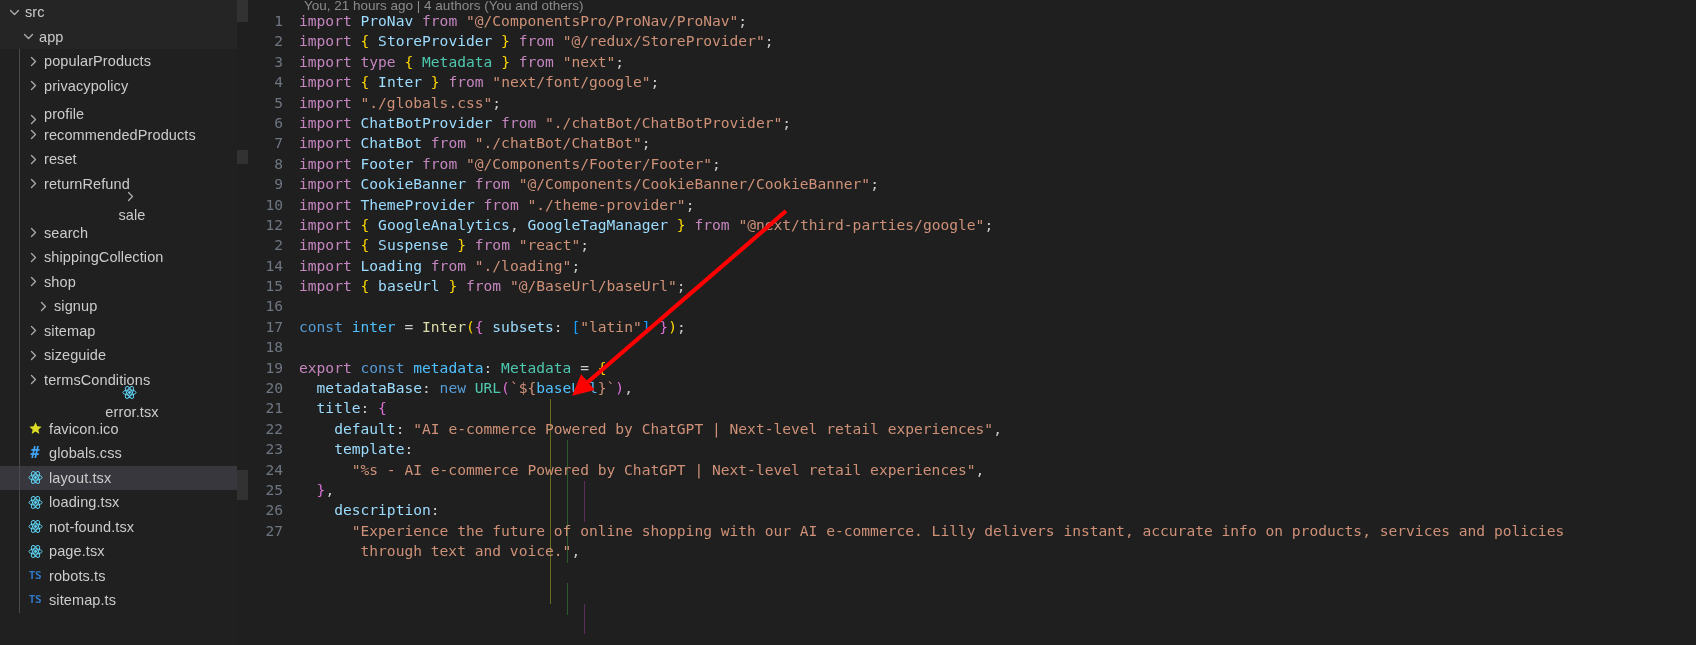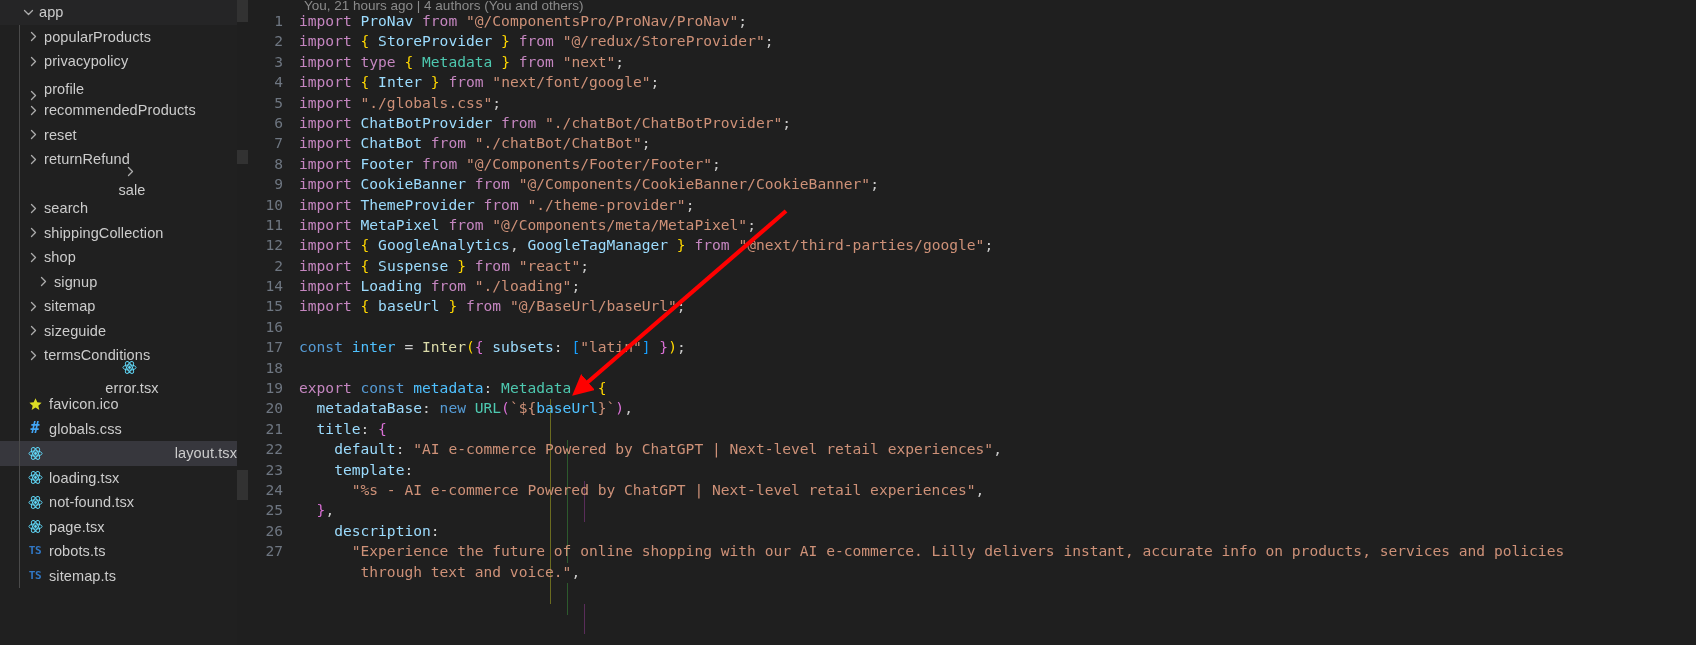--- a/index.html
+++ b/index.html
@@ -158,20 +158,30 @@
   }
 </style>
 </head>
 <body>
 
 <div class="app">
 
   <div class="sidebar">
     <div id="tree-root">
         <div class="row tree-sticky">
+          <div style="display: flex; align-items: center; padding-left: 8px; width: 100%;">
+            <span class="chev">
+              <svg width="13" height="13" viewBox="0 0 13 13" fill="none" stroke="#c5c5c5" stroke-width="1.3" stroke-linecap="round" stroke-linejoin="round">
+                <path d="M2.5 4.5 L6.5 8.5 L10.5 4.5"></path>
+              </svg>
+            </span>
+            <span class="lbl">src</span>
+          </div>
+        </div>
+        <div class="row tree-sticky">
           <div style="display: flex; align-items: center; padding-left: 22px; width: 100%;">
             <span class="chev">
               <svg width="13" height="13" viewBox="0 0 13 13" fill="none" stroke="#c5c5c5" stroke-width="1.3" stroke-linecap="round" stroke-linejoin="round">
                 <path d="M2.5 4.5 L6.5 8.5 L10.5 4.5"></path>
               </svg>
             </span>
             <span class="lbl">app</span>
           </div>
         </div>
         <div class="row">
@@ -357,21 +367,21 @@
           <div class="indent-line"></div>
           <div style="display: flex; align-items: center; padding-left: 27px; width: 100%;">
             <span class="ico">
               <span style="color:#42a5f5;font-size:15px;line-height:1;">#</span>
             </span>
             <span class="lbl">globals.css</span>
           </div>
         </div>
         <div class="row selected">
           <div class="indent-line"></div>
-          <div style="display: flex; align-items: center; padding-left: 27px; width: 100%; justify-content: space-between;">
+          <div style="display: flex; align-items: center; padding-left: 27px; width: 100%;">
             <span class="ico">
               <svg width="15" height="15" viewBox="0 0 16 16">
                 <ellipse cx="8" cy="8" rx="7" ry="2.8" fill="none" stroke="#61dafb" stroke-width="1"></ellipse>
                 <ellipse cx="8" cy="8" rx="7" ry="2.8" fill="none" stroke="#61dafb" stroke-width="1" transform="rotate(60 8 8)"></ellipse>
                 <ellipse cx="8" cy="8" rx="7" ry="2.8" fill="none" stroke="#61dafb" stroke-width="1" transform="rotate(120 8 8)"></ellipse>
                 <circle cx="8" cy="8" r="1.5" fill="#61dafb"></circle>
               </svg>
             </span>
             <span class="lbl">layout.tsx</span>
           </div>
@@ -456,21 +466,20 @@
     <div class="cline"><span class="ln">1</span><span class="ctext"><span class="t-kw">import </span><span class="t-id">ProNav</span><span class="t-from"> from </span><span class="t-str">"@/ComponentsPro/ProNav/ProNav"</span><span class="t-punc">;</span></span></div>
         <div class="cline"><span class="ln">2</span><span class="ctext"><span class="t-kw">import </span><span class="t-br1">{</span><span class="t-id"> StoreProvider </span><span class="t-br1">}</span><span class="t-from"> from </span><span class="t-str">"@/redux/StoreProvider"</span><span class="t-punc">;</span></span></div>
         <div class="cline"><span class="ln">3</span><span class="ctext"><span class="t-kw">import </span><span class="t-kw">type </span><span class="t-br1">{</span><span class="t-type"> Metadata </span><span class="t-br1">}</span><span class="t-from"> from </span><span class="t-str">"next"</span><span class="t-punc">;</span></span></div>
         <div class="cline"><span class="ln">4</span><span class="ctext"><span class="t-kw">import </span><span class="t-br1">{</span><span class="t-id"> Inter </span><span class="t-br1">}</span><span class="t-from"> from </span><span class="t-str">"next/font/google"</span><span class="t-punc">;</span></span></div>
         <div class="cline"><span class="ln">5</span><span class="ctext"><span class="t-kw">import </span><span class="t-str">"./globals.css"</span><span class="t-punc">;</span></span></div>
         <div class="cline"><span class="ln">6</span><span class="ctext"><span class="t-kw">import </span><span class="t-id">ChatBotProvider</span><span class="t-from"> from </span><span class="t-str">"./chatBot/ChatBotProvider"</span><span class="t-punc">;</span></span></div>
         <div class="cline"><span class="ln">7</span><span class="ctext"><span class="t-kw">import </span><span class="t-id">ChatBot</span><span class="t-from"> from </span><span class="t-str">"./chatBot/ChatBot"</span><span class="t-punc">;</span></span></div>
         <div class="cline"><span class="ln">8</span><span class="ctext"><span class="t-kw">import </span><span class="t-id">Footer</span><span class="t-from"> from </span><span class="t-str">"@/Components/Footer/Footer"</span><span class="t-punc">;</span></span></div>
         <div class="cline"><span class="ln">9</span><span class="ctext"><span class="t-kw">import </span><span class="t-id">CookieBanner</span><span class="t-from"> from </span><span class="t-str">"@/Components/CookieBanner/CookieBanner"</span><span class="t-punc">;</span></span></div>
         <div class="cline"><span class="ln">10</span><span class="ctext"><span class="t-kw">import </span><span class="t-id">ThemeProvider</span><span class="t-from"> from </span><span class="t-str">"./theme-provider"</span><span class="t-punc">;</span></span></div>
-        <div class="cline"><span class="ln">11</span><span class="ctext"><span class="t-kw">import </span><span class="t-id">MetaPixel</span><span class="t-from"> from </span><span class="t-str">"@/Components/meta/MetaPixel"</span><span class="t-punc">;</span></span></div>
         <div class="cline"><span class="ln">12</span><span class="ctext"><span class="t-kw">import </span><span class="t-br1">{</span><span class="t-id"> GoogleAnalytics</span><span class="t-punc">, </span><span class="t-id">GoogleTagManager </span><span class="t-br1">}</span><span class="t-from"> from </span><span class="t-str">"@next/third-parties/google"</span><span class="t-punc">;</span></span></div>
         <div class="cline"><span class="ln">2</span><span class="ctext"><span class="t-kw">import </span><span class="t-br1">{</span><span class="t-id"> Suspense </span><span class="t-br1">}</span><span class="t-from"> from </span><span class="t-str">"react"</span><span class="t-punc">;</span></span></div>
         <div class="cline"><span class="ln">14</span><span class="ctext"><span class="t-kw">import </span><span class="t-id">Loading</span><span class="t-from"> from </span><span class="t-str">"./loading"</span><span class="t-punc">;</span></span></div>
         <div class="cline"><span class="ln">15</span><span class="ctext"><span class="t-kw">import </span><span class="t-br1">{</span><span class="t-id"> baseUrl </span><span class="t-br1">}</span><span class="t-from"> from </span><span class="t-str">"@/BaseUrl/baseUrl"</span><span class="t-punc">;</span></span></div>
         <div class="cline"><span class="ln">16</span><span class="ctext"></span></div>
         <div class="cline"><span class="ln">17</span><span class="ctext"><span class="t-const">const </span><span class="t-var">inter</span><span class="t-punc"> = </span><span class="t-fn">Inter</span><span class="t-br1">(</span><span class="t-br2">{</span><span class="t-prop"> subsets</span><span class="t-punc">: </span><span class="t-br3">[</span><span class="t-str">"latin"</span><span class="t-br3">]</span><span class="t-punc"> </span><span class="t-br2">}</span><span class="t-br1">)</span><span class="t-punc">;</span></span></div>
         <div class="cline"><span class="ln">18</span><span class="ctext"></span></div>
         <div class="cline"><span class="ln">19</span><span class="ctext"><span class="t-kw">export </span><span class="t-const">const </span><span class="t-var">metadata</span><span class="t-punc">: </span><span class="t-type">Metadata</span><span class="t-punc"> = </span><span class="t-br1">{</span></span></div>
         <div class="cline"><span class="ln">20</span><span class="ctext"><span class="t-prop">  metadataBase</span><span class="t-punc">: </span><span class="t-new">new </span><span class="t-type">URL</span><span class="t-br2">(</span><span class="t-tpl">`${</span><span class="t-var">baseUrl</span><span class="t-tpl">}`</span><span class="t-br2">)</span><span class="t-punc">,</span></span></div>
         <div class="cline"><span class="ln">21</span><span class="ctext"><span class="t-prop">  title</span><span class="t-punc">: </span><span class="t-br2">{</span></span></div>

